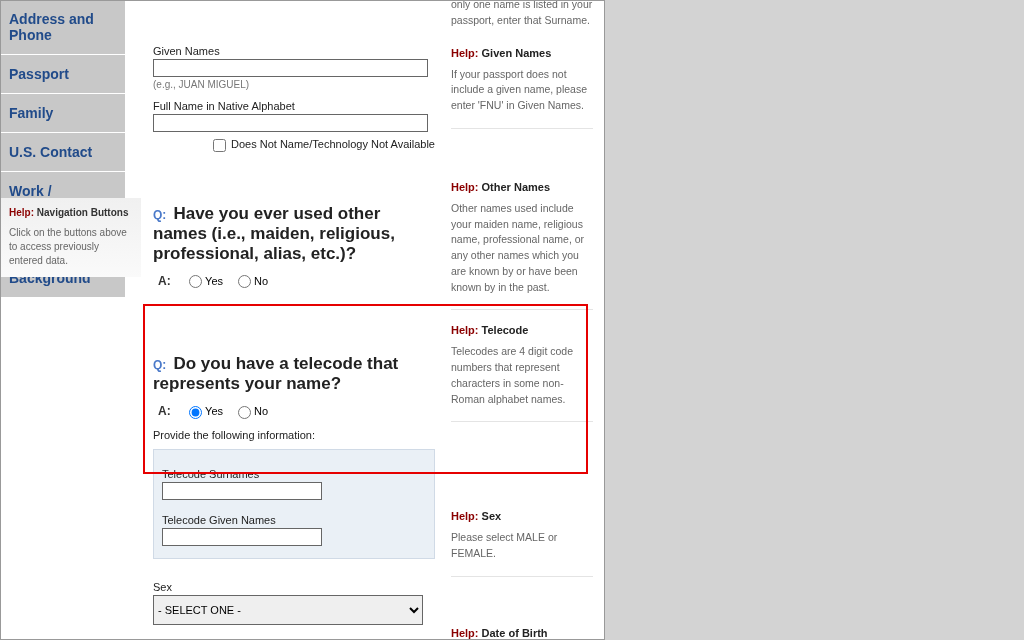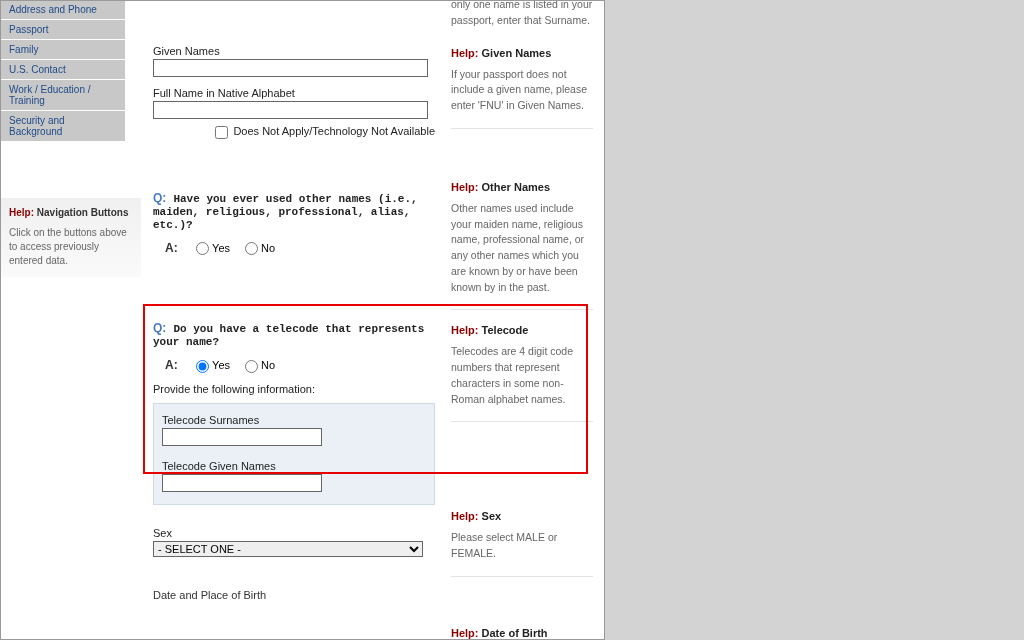--- a/index.html
+++ b/index.html
@@ -22,24 +22,25 @@
   }
   .sidebar {
     width: 124px;
     position: absolute;
     left: 0;
     top: -1px;
   }
   .sidebar-item {
     background: #c8c8c8;
     border-bottom: 1px solid #fff;
-    padding: 4px 8px;
-    font-size: 10px;
+    padding: 11px 8px;
+    font-size: 14px;
     color: #214b8a;
     cursor: pointer;
+    font-weight: bold;
   }
   .help-tab {
     position: absolute;
     left: 0;
     top: 197px;
     width: 140px;
     background: linear-gradient(to bottom, #f0f0f0, #fafafa);
     padding: 9px 8px;
     font-size: 10px;
     color: #555;
@@ -75,45 +76,45 @@
   }
   .text-input.mid { width: 160px; }
   .hint { font-size: 10px; color: #777; margin-top: 2px; }
 
   .chk-row { margin-top: 6px; text-align: right; font-size: 11px; color: #222; }
   .chk-row input { vertical-align: middle; margin-right: 2px; }
 
   .qa-row { padding: 10px 0 8px 0; }
   .q-label { color: #4a79c9; font-weight: bold; font-size: 12px; margin-right: 4px; }
   .a-label { color: #333; font-weight: bold; font-size: 12px; margin-right: 10px; display:inline-block; width:18px;}
-  .q-text { font-size: 11px; font-weight: bold; color: #222; font-family: Liberation Mono, monospace; }
-  .a-row { margin-top: 10px; margin-left: 12px; }
+  .q-text { font-size: 17px; font-weight: bold; color: #222; }
+  .a-row { margin-top: 10px; margin-left: 5px; }
   .a-row label { font-size: 11px; margin-right: 12px; }
   .a-row input[type=radio] { vertical-align: middle; margin-right: 3px; }
 
   .highlight-box {
     border: 2px solid #e60000;
     position: absolute;
     left: 142px;
     top: 303px;
     width: 445px;
     height: 170px;
     pointer-events: none;
     z-index: 50;
   }
 
   .sub-block {
     background: #eaf0f6;
     border: 1px solid #d0dae6;
-    padding: 10px 8px 12px 8px;
+    padding: 18px 8px 12px 8px;
     margin-top: 8px;
   }
   .sub-block .field-label { font-size: 11px; }
 
-  .select { width: 270px; height: 16px; font-size: 11px; border: 1px solid #666; }
+  .select { width: 270px; height: 30px; font-size: 11px; border: 1px solid #666; }
 
   .aside-block { padding: 4px 0 14px 0; border-bottom: 1px solid #e4e4e4; margin-bottom: 6px; }
   .aside-block:last-child { border-bottom: none; }
   .aside-title .hlp { color: #8b0000; font-weight: bold; font-size: 11px; }
   .aside-title .hlp-rest { color: #222; font-weight: bold; font-size: 11px; }
   .aside-text { font-size: 10.5px; color: #666; margin-top: 8px; line-height: 1.5; }
 
   .info-icon {
     display: inline-block;
     width: 12px; height: 12px;
@@ -151,28 +152,29 @@
     <p>Click on the buttons above to access previously entered data.</p>
   </div>
 
   <div class="main">
 
     <div style="height:38px"></div>
 
     <div class="field-block">
       <div class="field-label">Given Names</div>
       <input type="text" class="text-input" value="" style="">
+      <div class="hint">(e.g., JUAN MIGUEL)</div>
     </div>
 
     <div class="field-block" style="margin-top:10px">
       <div class="field-label">Full Name in Native Alphabet</div>
       <input type="text" class="text-input" value="" style="">
       <div class="chk-row">
         <input type="checkbox" style="">
-        <span>Does Not Apply/Technology Not Available</span>
+        <span>Does Not Name/Technology Not Available</span>
       </div>
     </div>
 
     <div style="height:40px"></div>
 
     <div class="qa-row">
       <div>
         <span class="q-label">Q:</span>
         <span class="q-text">Have you ever used other names (i.e., maiden, religious, professional, alias, etc.)?</span>
       </div>

